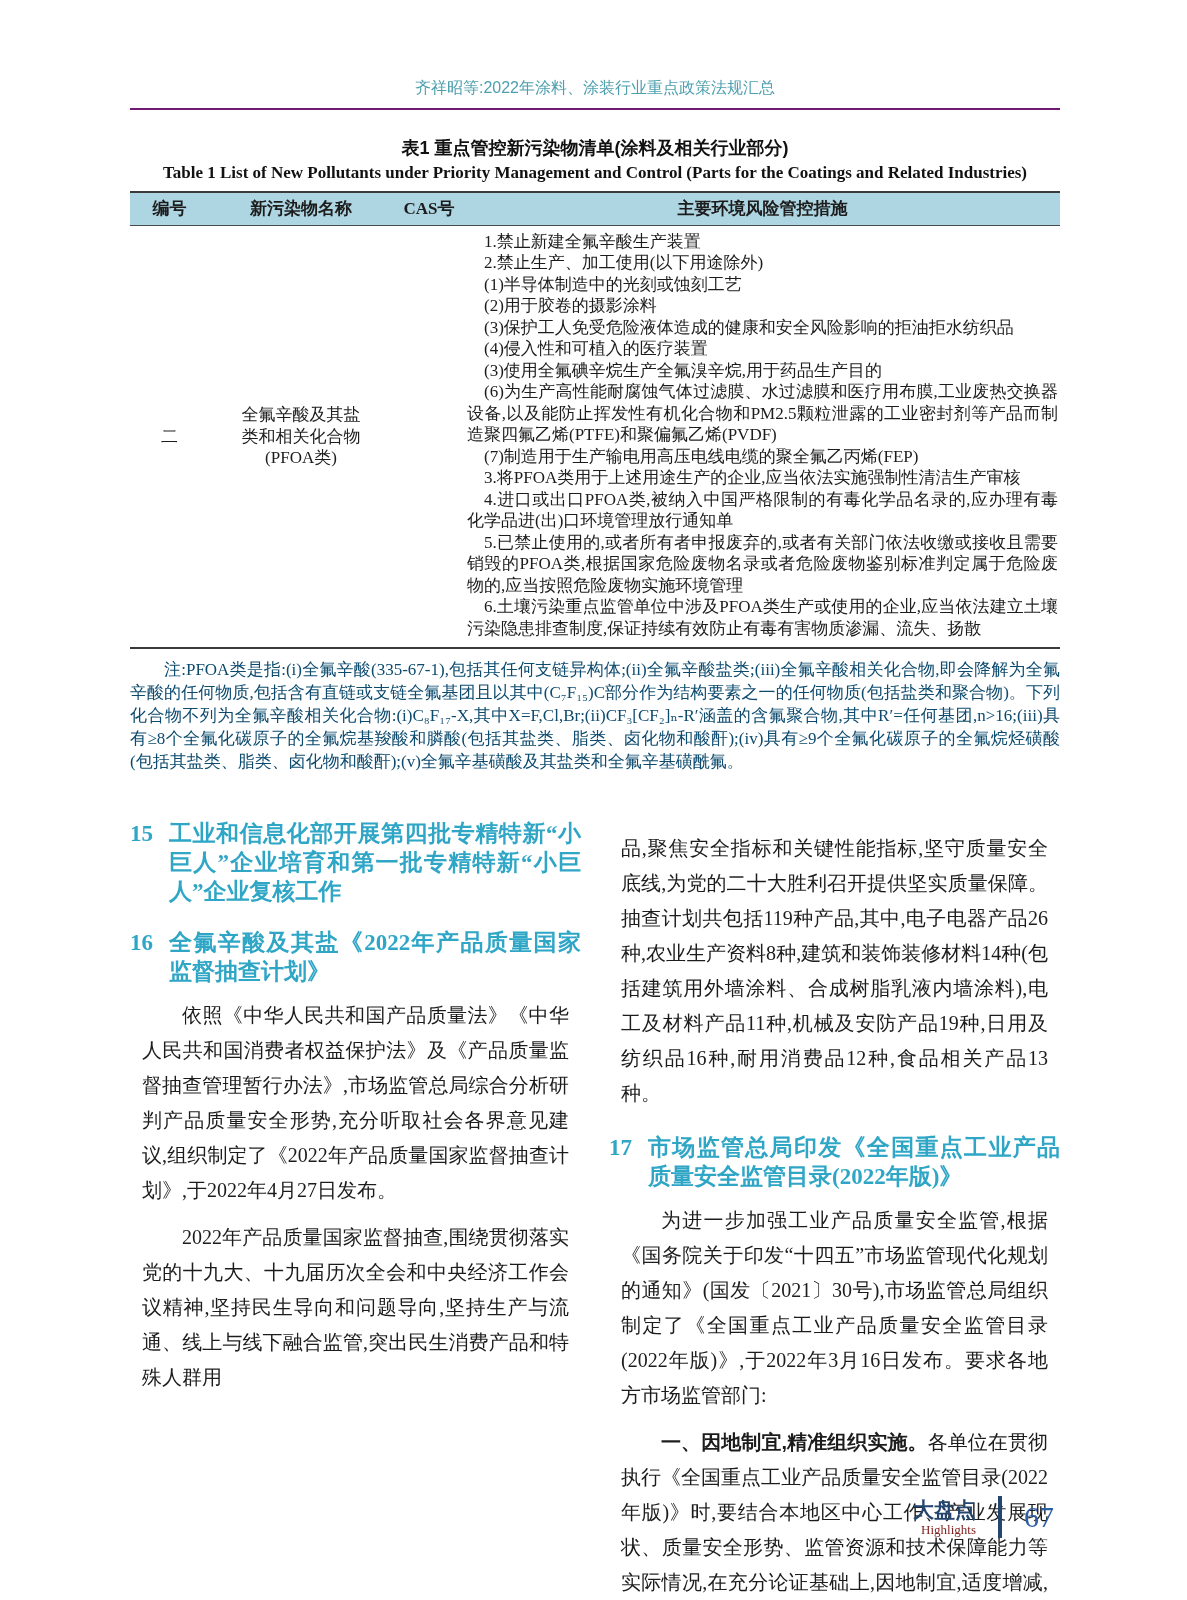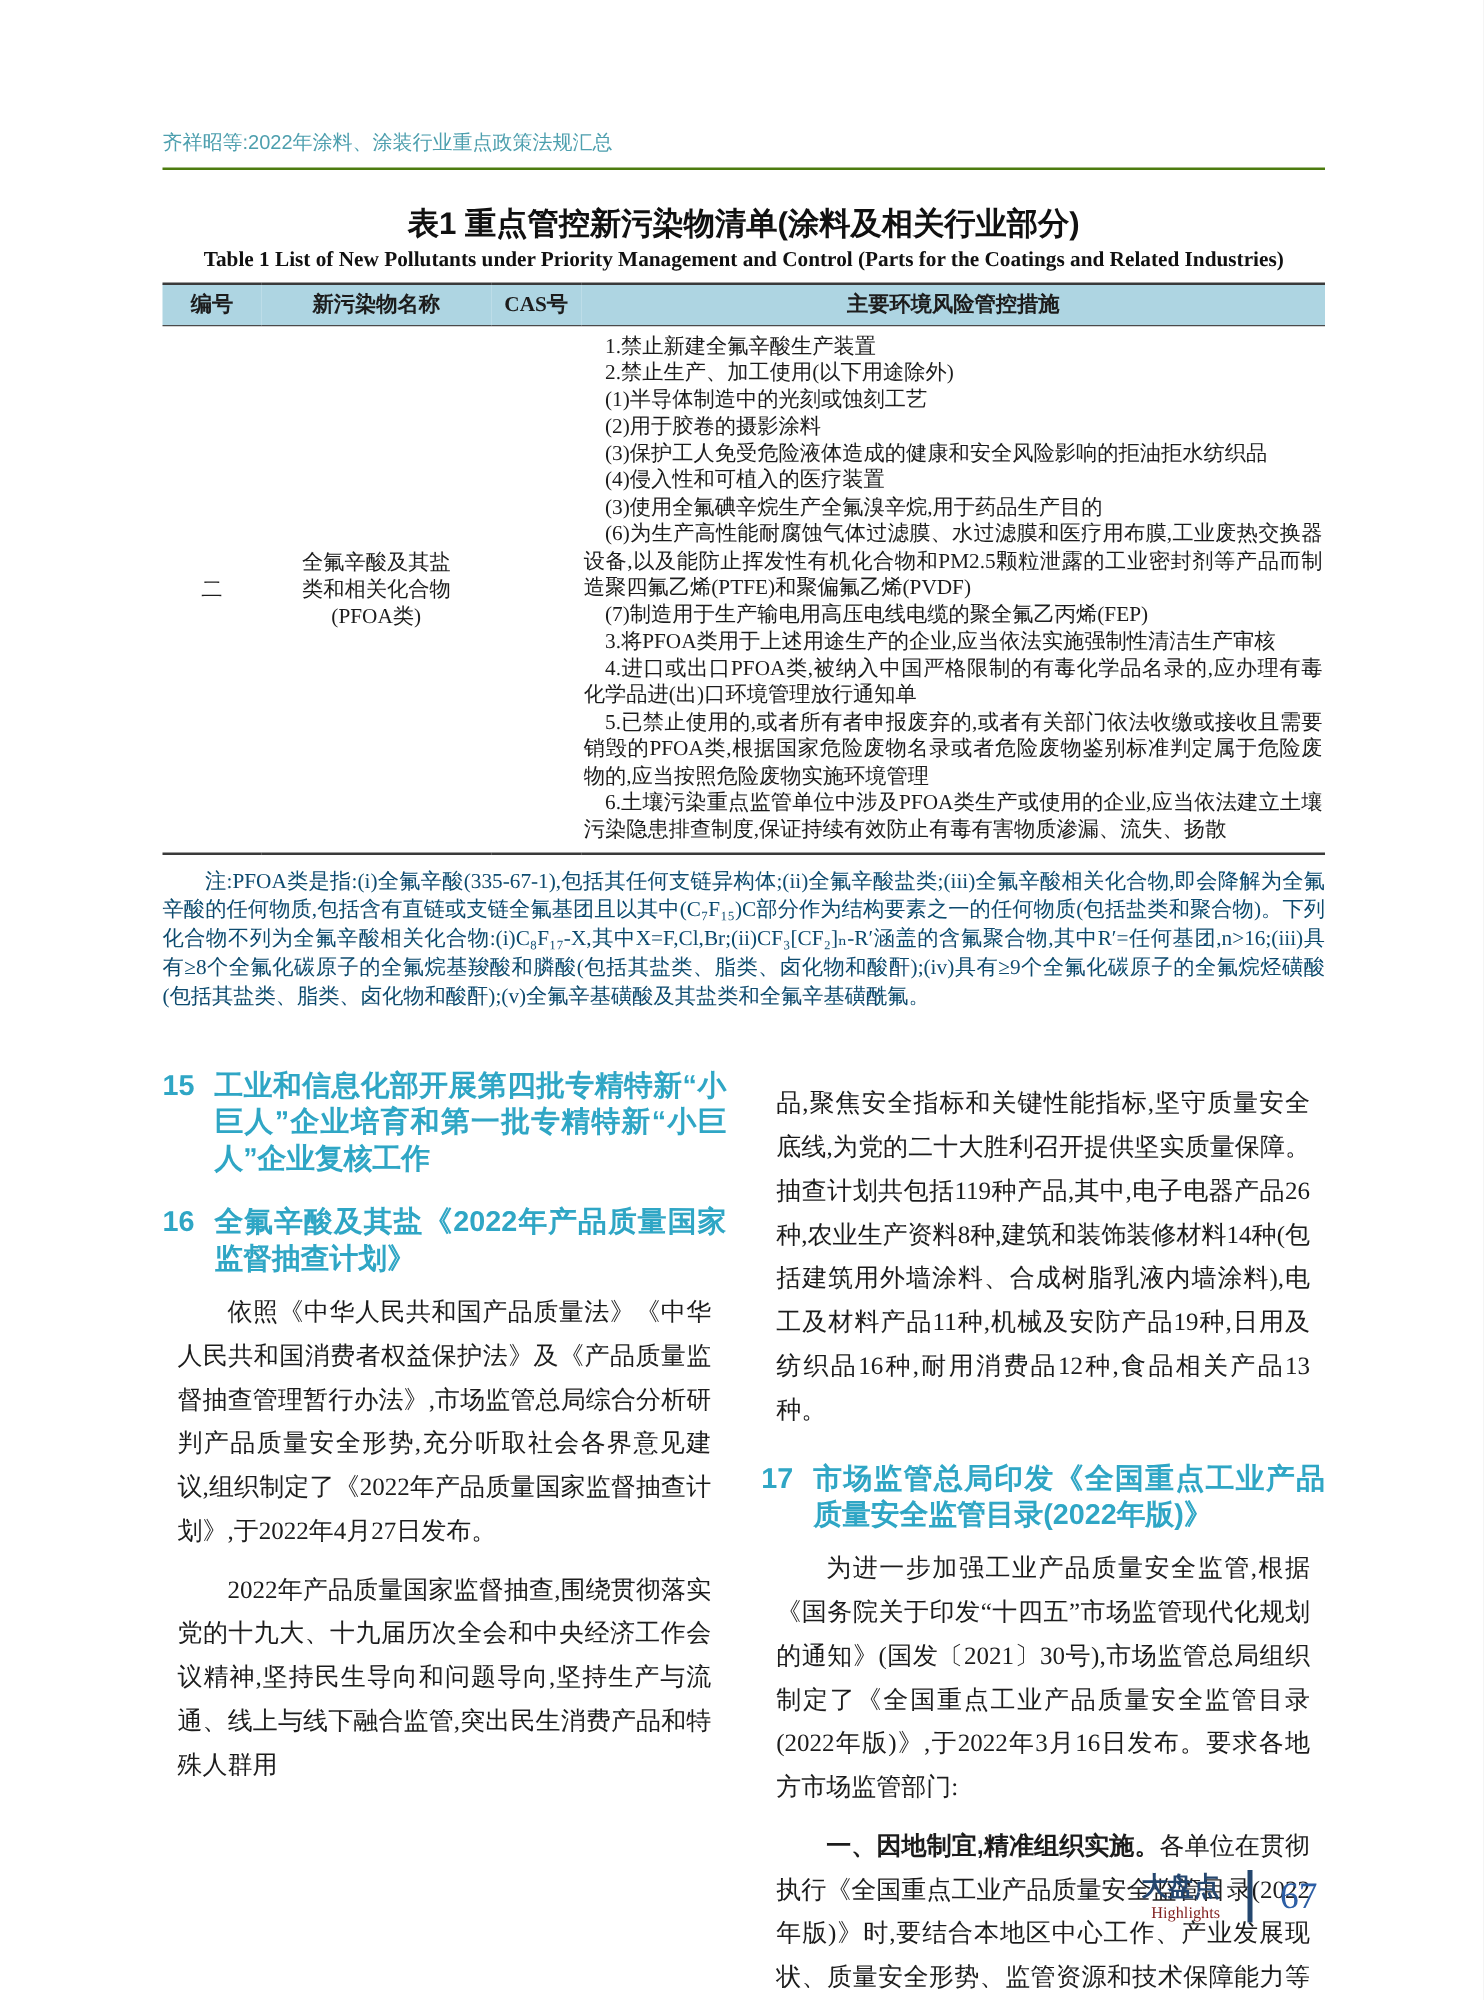--- a/index.html
+++ b/index.html
@@ -10,36 +10,36 @@
     margin: 0 auto;
     background: #ffffff;
     font-family: "Liberation Serif", "DejaVu Serif", serif;
     color: #1c1c1c;
     overflow: hidden;
   }
   .content { position: absolute; left: 130px; width: 930px; top: 0; }
 
   
   .running-head {
-    padding-top: 104px;
+    padding-top: 78px;
     padding-bottom: 9px;
-    text-align: left;
+    text-align: center;
     font-family: "Liberation Sans", "DejaVu Sans", sans-serif;
     font-size: 16px;
     color: #4d9fae;
-    border-bottom: 2px solid #4d7c0f;
+    border-bottom: 2px solid #701a75;
   }
 
   
   .tbl-title-zh {
     margin-top: 26px;
     text-align: center;
     font-family: "Liberation Sans", "DejaVu Sans", sans-serif;
     font-weight: bold;
-    font-size: 25px;
+    font-size: 18px;
     color: #111;
   }
   .tbl-title-en {
     margin-top: 3px;
     text-align: center;
     font-family: "Liberation Serif", "DejaVu Serif", serif;
     font-weight: bold;
     font-size: 17px;
     color: #111;
   }
@@ -79,21 +79,21 @@
     text-indent: 2em;
   }
 
   
   .articles { margin-top: 46px; display: flex; gap: 28px; }
   .col { width: 451px; }
 
   .sec-heading {
     display: flex;
     gap: 16px;
-    font-family: Liberation Sans, sans-serif;
+    font-family: Liberation Serif, serif;
     font-weight: bold;
     font-size: 23px;
     line-height: 29px;
     color: #2fa6c5;
     margin: 0 0 12px 0;
   }
   .sec-heading .num { flex: 0 0 auto; }
   .sec-heading .ttl { flex: 1 1 auto; text-align: justify; }
   .sec-heading.mt { margin-top: 22px; }
 

